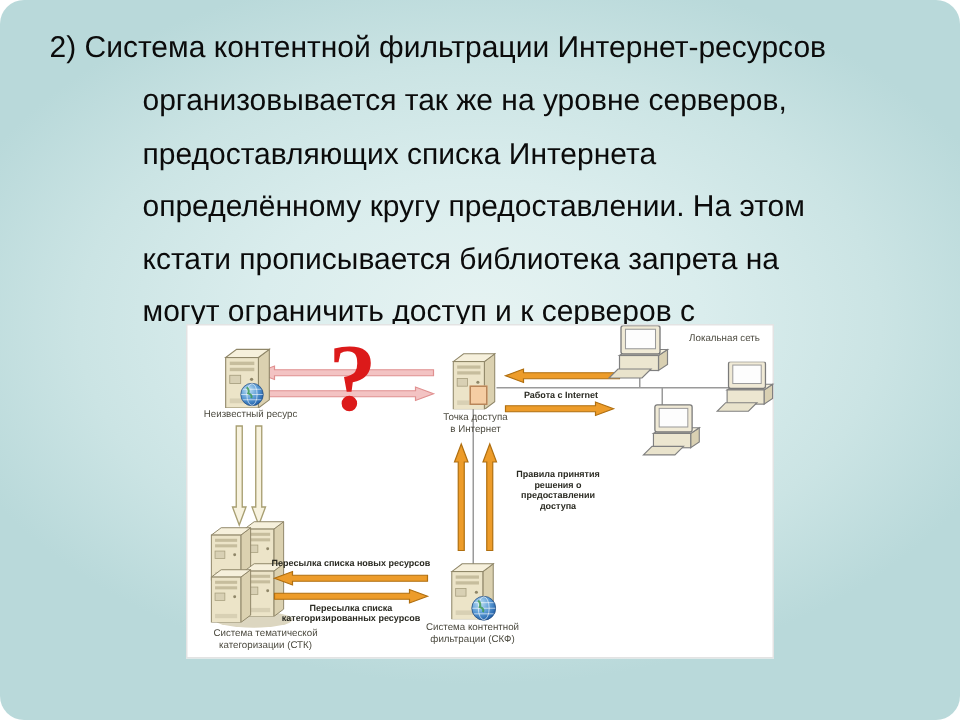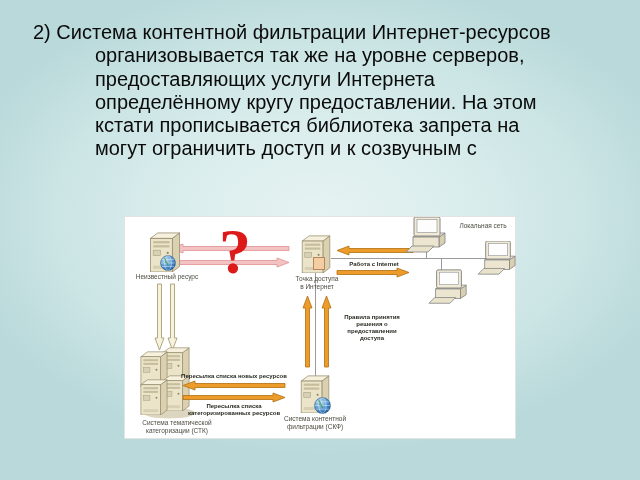--- a/index.html
+++ b/index.html
@@ -1,21 +1,21 @@
 <!DOCTYPE html>
 <html style="--orange: #ED9C2A; --pink: #F3C3C3; --cream: #F7F2DE; --red: #DC1A1A;"><head>
 <meta charset="utf-8">
 <style>
   html,body{margin:0;padding:0;}
   body{width:640px;height:480px;overflow:hidden;font-family:"Liberation Sans",sans-serif;}
   .slide{position:relative;width:640px;height:480px;overflow:hidden;
-    background:radial-gradient(ellipse 58% 50% at 50% 45%, #e6f3f2 0%, #daeded 40%, #cbe4e4 72%, #b9d9da 100%);}
+    background:radial-gradient(ellipse 58% 50% at 50% 45%, #e6f3f2 0%, #daeded 40%, #cbe4e4 72%, #b9d9da 100%);border-radius:16px;}
   .para{position:absolute;left:33px;top:21px;color:#0b0b0b;font-size:20px;line-height:23.3px;font-weight:400;}
   .pline{white-space:nowrap;}
-  .pline.indent{margin-left:62px;}
+  .pline.indent{margin-left:62px;margin-top:12px;}
   .diagram{position:absolute;left:124px;top:216px;width:392px;height:223px;background:#ffffff;
     border:1px solid #e3e3e3;box-sizing:border-box;}
   .abs{position:absolute;}
   .lbl{position:absolute;font-size:6.5px;line-height:7.5px;color:#4d4b40;text-align:center;white-space:pre-line;}
   .lbl.bold{font-weight:700;color:#2a2a22;font-size:6px;line-height:7px;}
   .line{position:absolute;background:#9a9a9a;}
   :root{--orange:#ED9C2A;--orange-dk:#B06F10;--pink:#F3C3C3;--pink-dk:#E09090;--cream:#F7F2DE;--cream-dk:#A89F72;--red:#DC1A1A;}
   svg.arr{position:absolute;overflow:visible;}
   svg.arr.o polygon{fill:var(--orange);stroke:var(--orange-dk);stroke-width:0.8;}
   svg.arr.p polygon{fill:var(--pink);stroke:var(--pink-dk);stroke-width:0.8;}
@@ -24,24 +24,24 @@
     font-size:64px;line-height:64px;color:var(--red);}
 </style>
 </head>
 <body>
 
 <div class="slide">
 
   <div class="para" id="para">
       <div class="pline">2) Система контентной фильтрации Интернет-ресурсов</div>
       <div class="pline indent">организовывается так же на уровне серверов,</div>
-      <div class="pline indent">предоставляющих услуги Интернета</div>
+      <div class="pline indent">предоставляющих списка Интернета</div>
       <div class="pline indent">определённому кругу предоставлении. На этом</div>
       <div class="pline indent">кстати прописывается библиотека запрета на</div>
-      <div class="pline indent">могут ограничить доступ и к созвучным с</div>
+      <div class="pline indent">могут ограничить доступ и к серверов с</div>
     </div>
 
   <div class="diagram">
 
     <svg width="0" height="0" style="position:absolute" aria-hidden="true">
       <defs>
         <radialGradient id="gglobe" cx="35%" cy="30%" r="75%">
           <stop offset="0%" stop-color="#bfe0f5"></stop>
             <stop offset="55%" stop-color="#5b9bd5"></stop>
             <stop offset="100%" stop-color="#1f5fa8"></stop>

